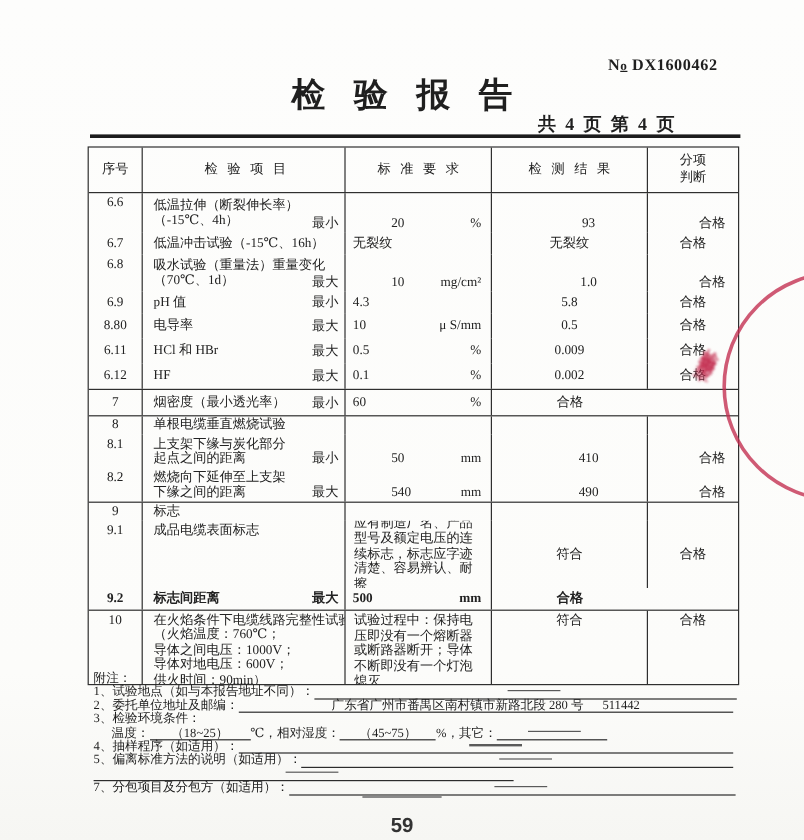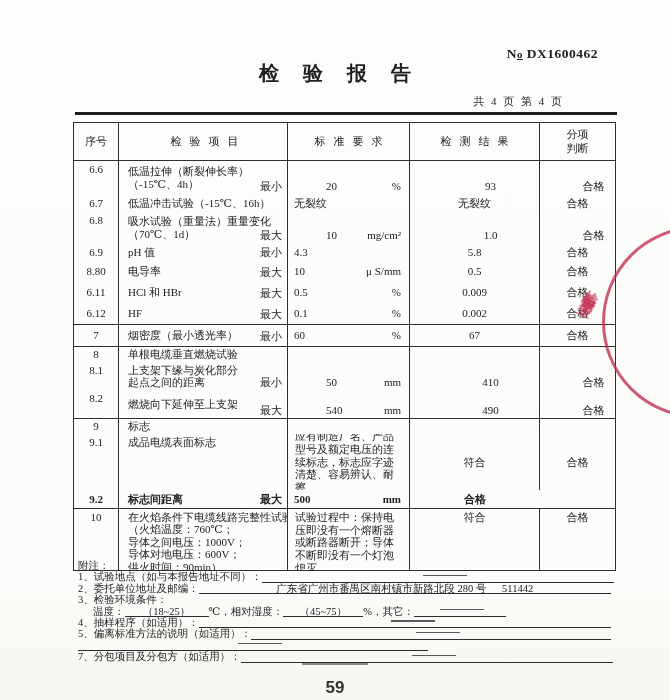--- a/index.html
+++ b/index.html
@@ -7,22 +7,22 @@
     position:relative;width:670px;height:700px;margin:0 auto;
     background:linear-gradient(180deg,#fdfdfc 0%,#fcfcfa 80%,#f6f6f3 100%);
     overflow:hidden;
     font-family:"Liberation Serif","DejaVu Serif",serif;
     color:#1f1f1f;
   }
   
   .report-no{position:absolute;top:46px;right:72px;font-size:13.5px;font-weight:bold;letter-spacing:.5px;}
   .report-no .uo{text-decoration:underline;font-size:11px;}
   .doc-title{position:absolute;top:60px;left:0;width:100%;text-align:center;
-    font-size:20px;font-weight:bold;letter-spacing:24px;padding-left:24px;box-sizing:border-box;}
-  .pagination{position:absolute;top:94px;right:106px;font-size:11px;letter-spacing:2px;font-weight:400;}
+    font-size:28px;font-weight:bold;letter-spacing:24px;padding-left:24px;box-sizing:border-box;}
+  .pagination{position:absolute;top:94px;right:106px;font-size:15px;letter-spacing:2px;font-weight:700;}
   .rule{position:absolute;top:112px;left:75px;width:542px;height:2.6px;background:#1c1c1c;}
   
   .rtable{position:absolute;top:122px;left:73px;width:543px;border:1.6px solid #2f2f2f;box-sizing:border-box;}
   .trow{display:grid;grid-template-columns:45px 169px 122px 130px 1fr;box-sizing:border-box;}
   .trow.sep{border-top:1.2px solid #2f2f2f;}
   .thead{height:38px;border-bottom:1.2px solid #2f2f2f;}
   .cell{border-right:1.1px solid #2f2f2f;position:relative;display:flex;flex-direction:column;
     justify-content:center;font-size:11px;line-height:12.4px;overflow:hidden;box-sizing:border-box;color:#222;}
   .cell:last-child{border-right:none;}
   .thead .cell{align-items:center;text-align:center;font-weight:500;}
@@ -200,21 +200,20 @@
           <div class="cell c-item">
             <div class="iline">烟密度（最小透光率）</div>
             <span class="qual">最小</span>
           </div>
           <div class="cell c-std">
             <div class="svu">
               <span>60</span>
               <span>%</span>
             </div>
           </div>
-          <div class="cell c-res">67</div>
           <div class="cell c-ver">合格</div>
         </div>
         <div class="trow sep" style="height: 16px;">
           <div class="cell c-no">8</div>
           <div class="cell c-item">
             <div class="iline">单根电缆垂直燃烧试验</div>
           </div>
           <div class="cell c-std"></div>
           <div class="cell c-res"></div>
           <div class="cell c-ver"></div>
@@ -232,20 +231,21 @@
               <span>mm</span>
             </div>
           </div>
           <div class="cell c-res">410</div>
           <div class="cell c-ver">合格</div>
         </div>
         <div class="trow v-end" style="height: 28px;">
           <div class="cell c-no">8.2</div>
           <div class="cell c-item">
             <div class="iline">燃烧向下延伸至上支架</div>
+            <div class="iline">下缘之间的距离</div>
             <span class="qual">最大</span>
           </div>
           <div class="cell c-std">
             <div class="svu">
               <span>540</span>
               <span>mm</span>
             </div>
           </div>
           <div class="cell c-res">490</div>
           <div class="cell c-ver">合格</div>

